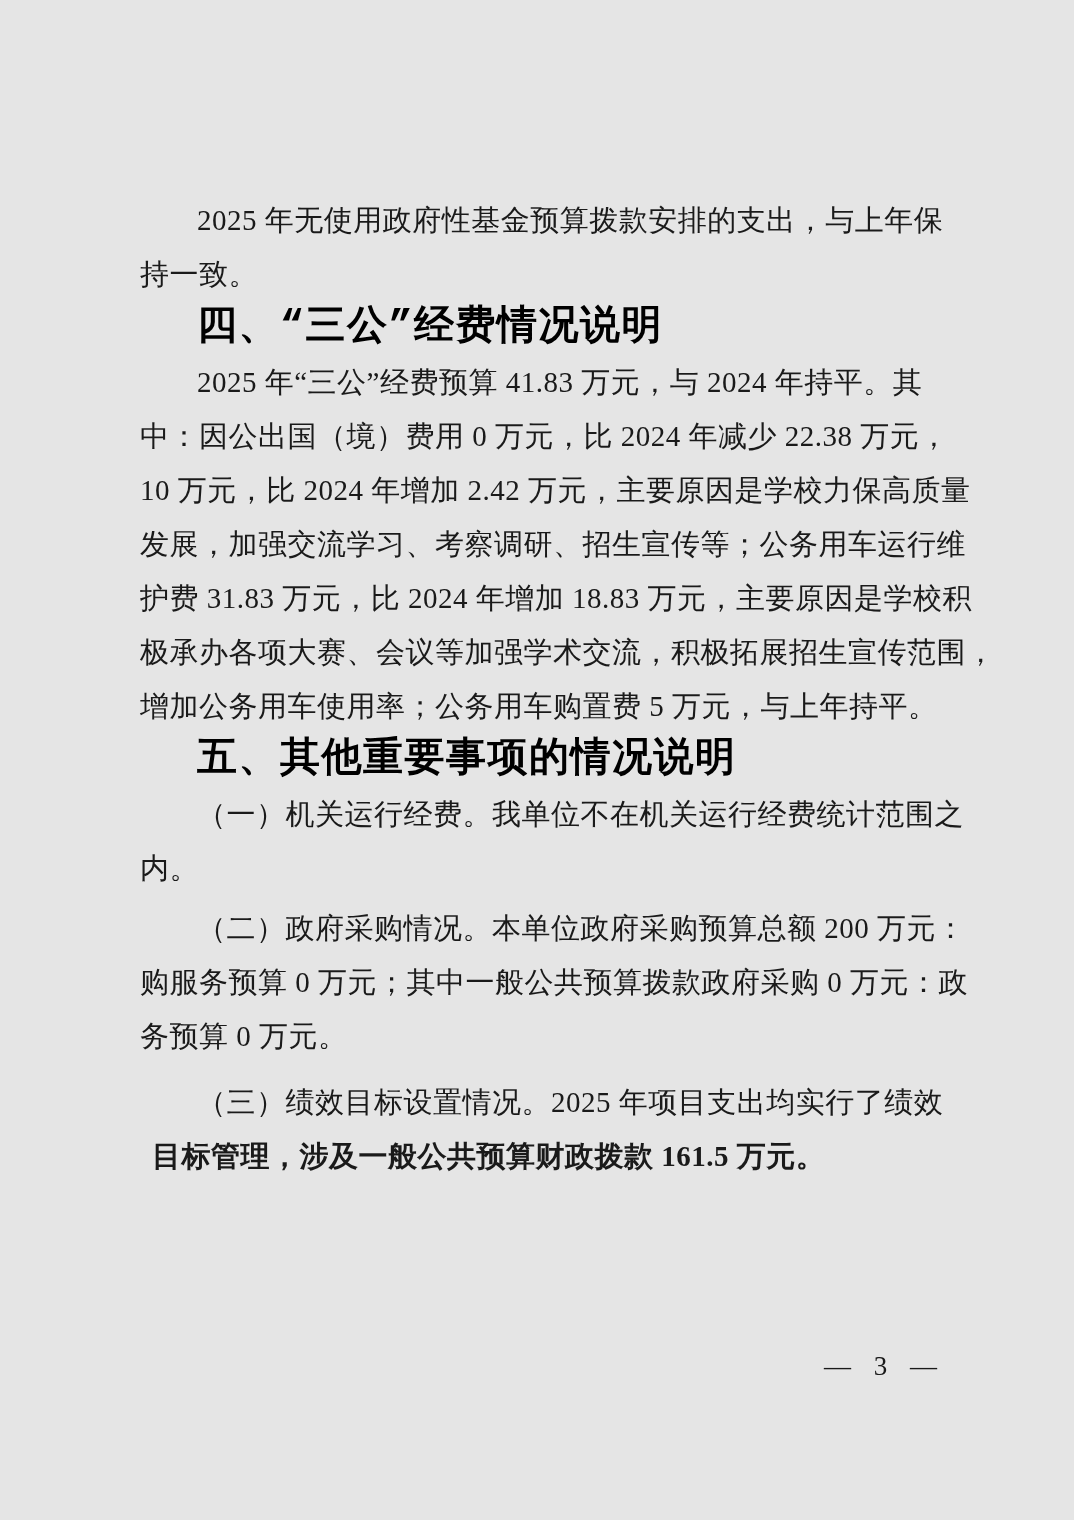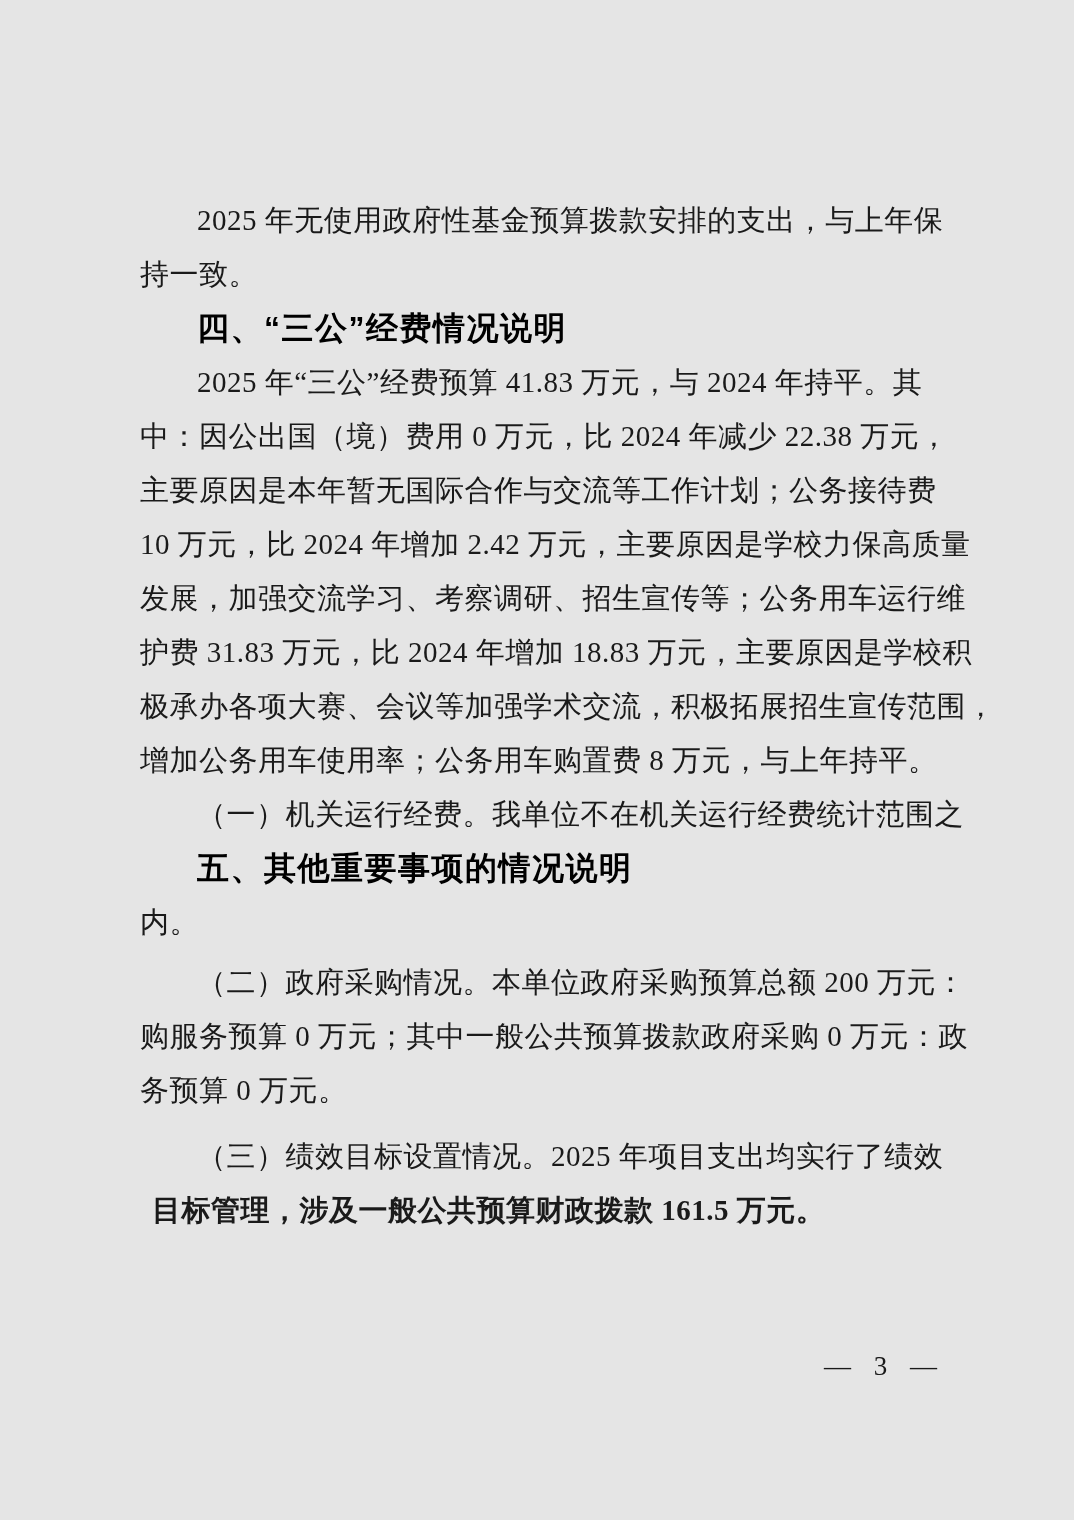--- a/index.html
+++ b/index.html
@@ -26,23 +26,23 @@
     white-space: nowrap;
     font-size: 29px;
     line-height: 54px;
     height: 54px;
     letter-spacing: 0.5px;
   }
   .line.body {
     font-family: "Liberation Serif", "DejaVu Serif", serif;
   }
   .line.heading {
-    font-family: Liberation Sans, sans-serif;
+    font-family: Liberation Mono, monospace;
     font-weight: bold;
-    font-size: 32px;
+    font-size: 40px;
     color: #000000;
     letter-spacing: 1.5px;
   }
   .line.indent { padding-left: 57px; }
   .line.offset { padding-left: 12px; font-weight: bold; }
   .line.gap-sm { margin-top: 6px; text-align: center; }
   .line.gap-md { margin-top: 12px; }
   .page-footer {
     position: absolute;
     top: 1348px;
@@ -58,28 +58,27 @@
 <body>
 
 <div class="page">
   <div class="content">
 
   <div class="line body indent">2025 年无使用政府性基金预算拨款安排的支出，与上年保</div>
       <div class="line body">持一致。</div>
       <div class="line heading indent">四、“三公”经费情况说明</div>
       <div class="line body indent">2025 年“三公”经费预算 41.83 万元，与 2024 年持平。其</div>
       <div class="line body">中：因公出国（境）费用 0 万元，比 2024 年减少 22.38 万元，</div>
-      <div class="line body">主要原因是本年暂无国际合作与交流等工作计划；公务接待费</div>
       <div class="line body">10 万元，比 2024 年增加 2.42 万元，主要原因是学校力保高质量</div>
       <div class="line body">发展，加强交流学习、考察调研、招生宣传等；公务用车运行维</div>
       <div class="line body">护费 31.83 万元，比 2024 年增加 18.83 万元，主要原因是学校积</div>
       <div class="line body">极承办各项大赛、会议等加强学术交流，积极拓展招生宣传范围，</div>
-      <div class="line body">增加公务用车使用率；公务用车购置费 8 万元，与上年持平。</div>
+      <div class="line body">增加公务用车使用率；公务用车购置费 5 万元，与上年持平。</div>
+      <div class="line heading indent">五、其他重要事项的情况说明</div>
       <div class="line body indent">（一）机关运行经费。我单位不在机关运行经费统计范围之</div>
-      <div class="line heading indent">五、其他重要事项的情况说明</div>
       <div class="line body">内。</div>
       <div class="line body indent gap-sm">（二）政府采购情况。本单位政府采购预算总额 200 万元：</div>
       <div class="line body">购服务预算 0 万元；其中一般公共预算拨款政府采购 0 万元：政</div>
       <div class="line body">务预算 0 万元。</div>
       <div class="line body indent gap-md">（三）绩效目标设置情况。2025 年项目支出均实行了绩效</div>
       <div class="line body offset">目标管理，涉及一般公共预算财政拨款 161.5 万元。</div>
     </div>
   <div class="page-footer">— 3 —</div>
 </div>
 

